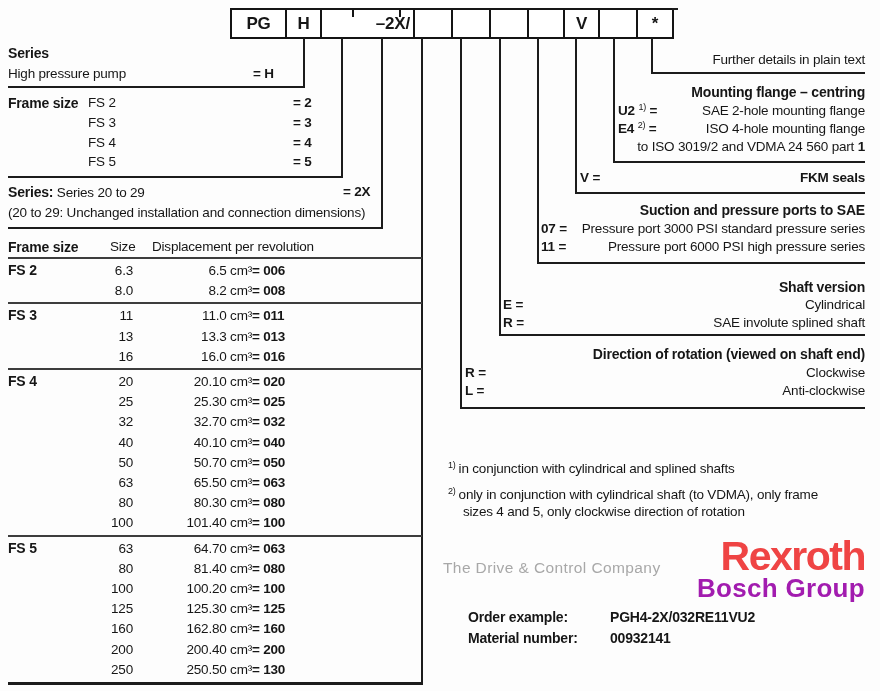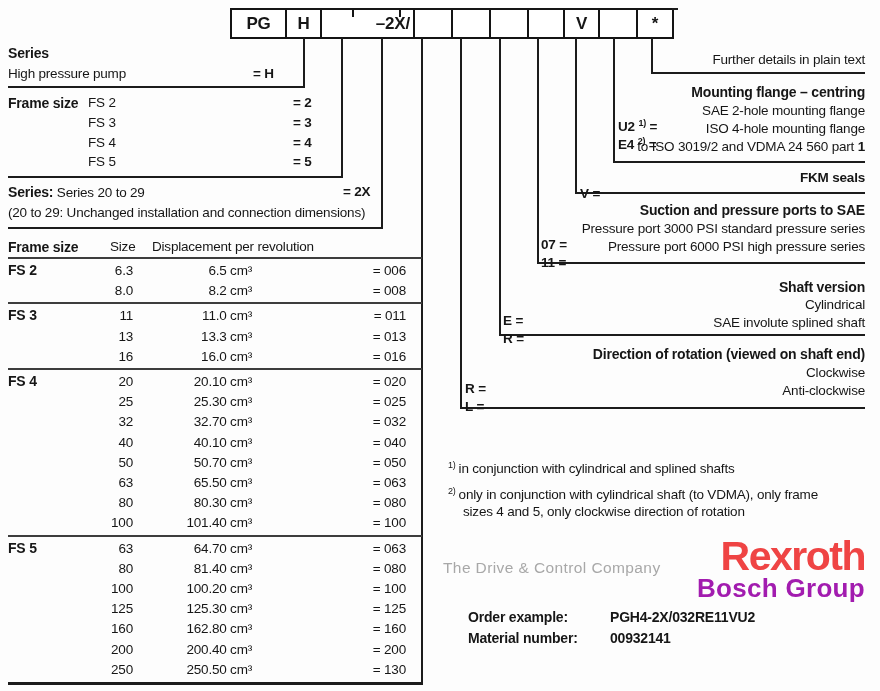--- a/index.html
+++ b/index.html
@@ -21,33 +21,33 @@
 
   
   .t   { position:absolute; font-size:13.5px; line-height:16px; white-space:nowrap; }
   .b   { font-weight:bold; }
   .hd  { font-size:14px; font-weight:bold; }
   sup  { font-size:9px; line-height:0; }
 
   
   .rrow { position:absolute; right:15px; display:flex; justify-content:space-between;
           font-size:13.5px; line-height:16px; white-space:nowrap; }
-  .rrow .code { font-weight:bold; margin-right:8px;margin-top:16px; }
+  .rrow .code { font-weight:normal; margin-right:8px; }
   .rhead { position:absolute; right:15px; font-size:14px; font-weight:bold;
            line-height:16px; white-space:nowrap; }
 
   
   #dtable { position:absolute; left:8px; top:239px; width:414px; }
   #dtable .thead { position:relative; height:18px; font-size:13.5px; }
   .tgroup { position:relative; border-top:2px solid #3d3d3d; padding:2px 0 1px 0; }
   .tgroup .fs { position:absolute; left:0; top:3px; font-size:14px; font-weight:bold; }
   .trow { display:flex; padding-left:80px; line-height:20.2px; font-size:13.5px; }
   .c-size { width:45px; text-align:right; }
   .c-disp { width:119px; text-align:right; }
-  .c-code { flex:1; text-align:right; padding-right:16px; font-weight:normal; }
+  .c-code { flex:1; padding-right:16px; font-weight:bold; }
 
   
   .fn { position:absolute; left:448px; width:402px; font-size:13.5px; line-height:17px;
         text-indent:-15px; padding-left:15px; }
   .fn sup { margin-right:3px; }
 
   
   #tagline { position:absolute; left:443px; top:559px; font-size:15.5px; letter-spacing:0.4px;
              color:#a8a8a8; white-space:nowrap; }
   #brand   { position:absolute; right:15px; top:536px; font-size:41px; font-weight:bold;

